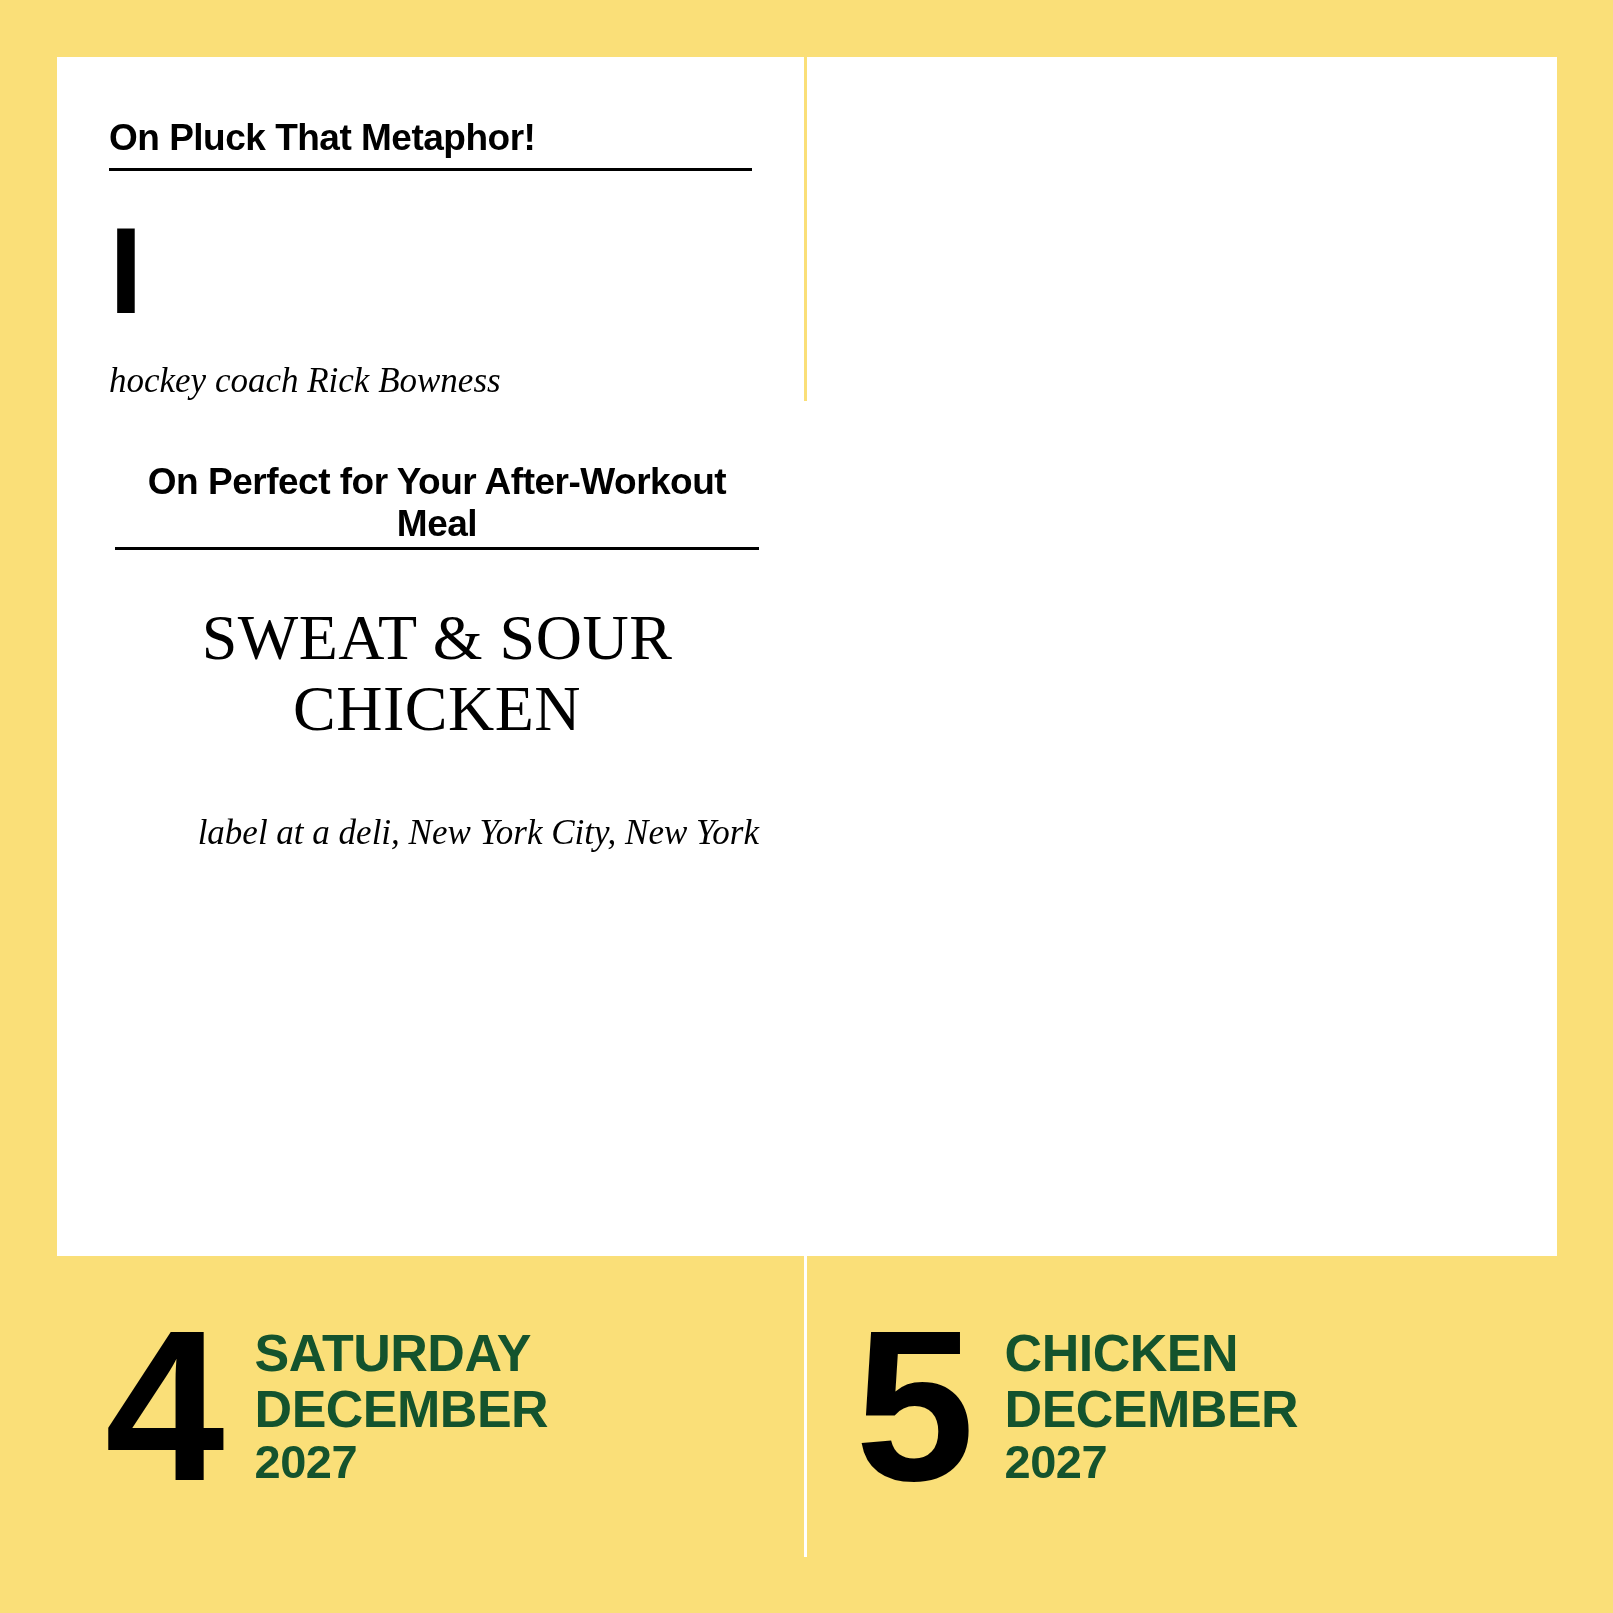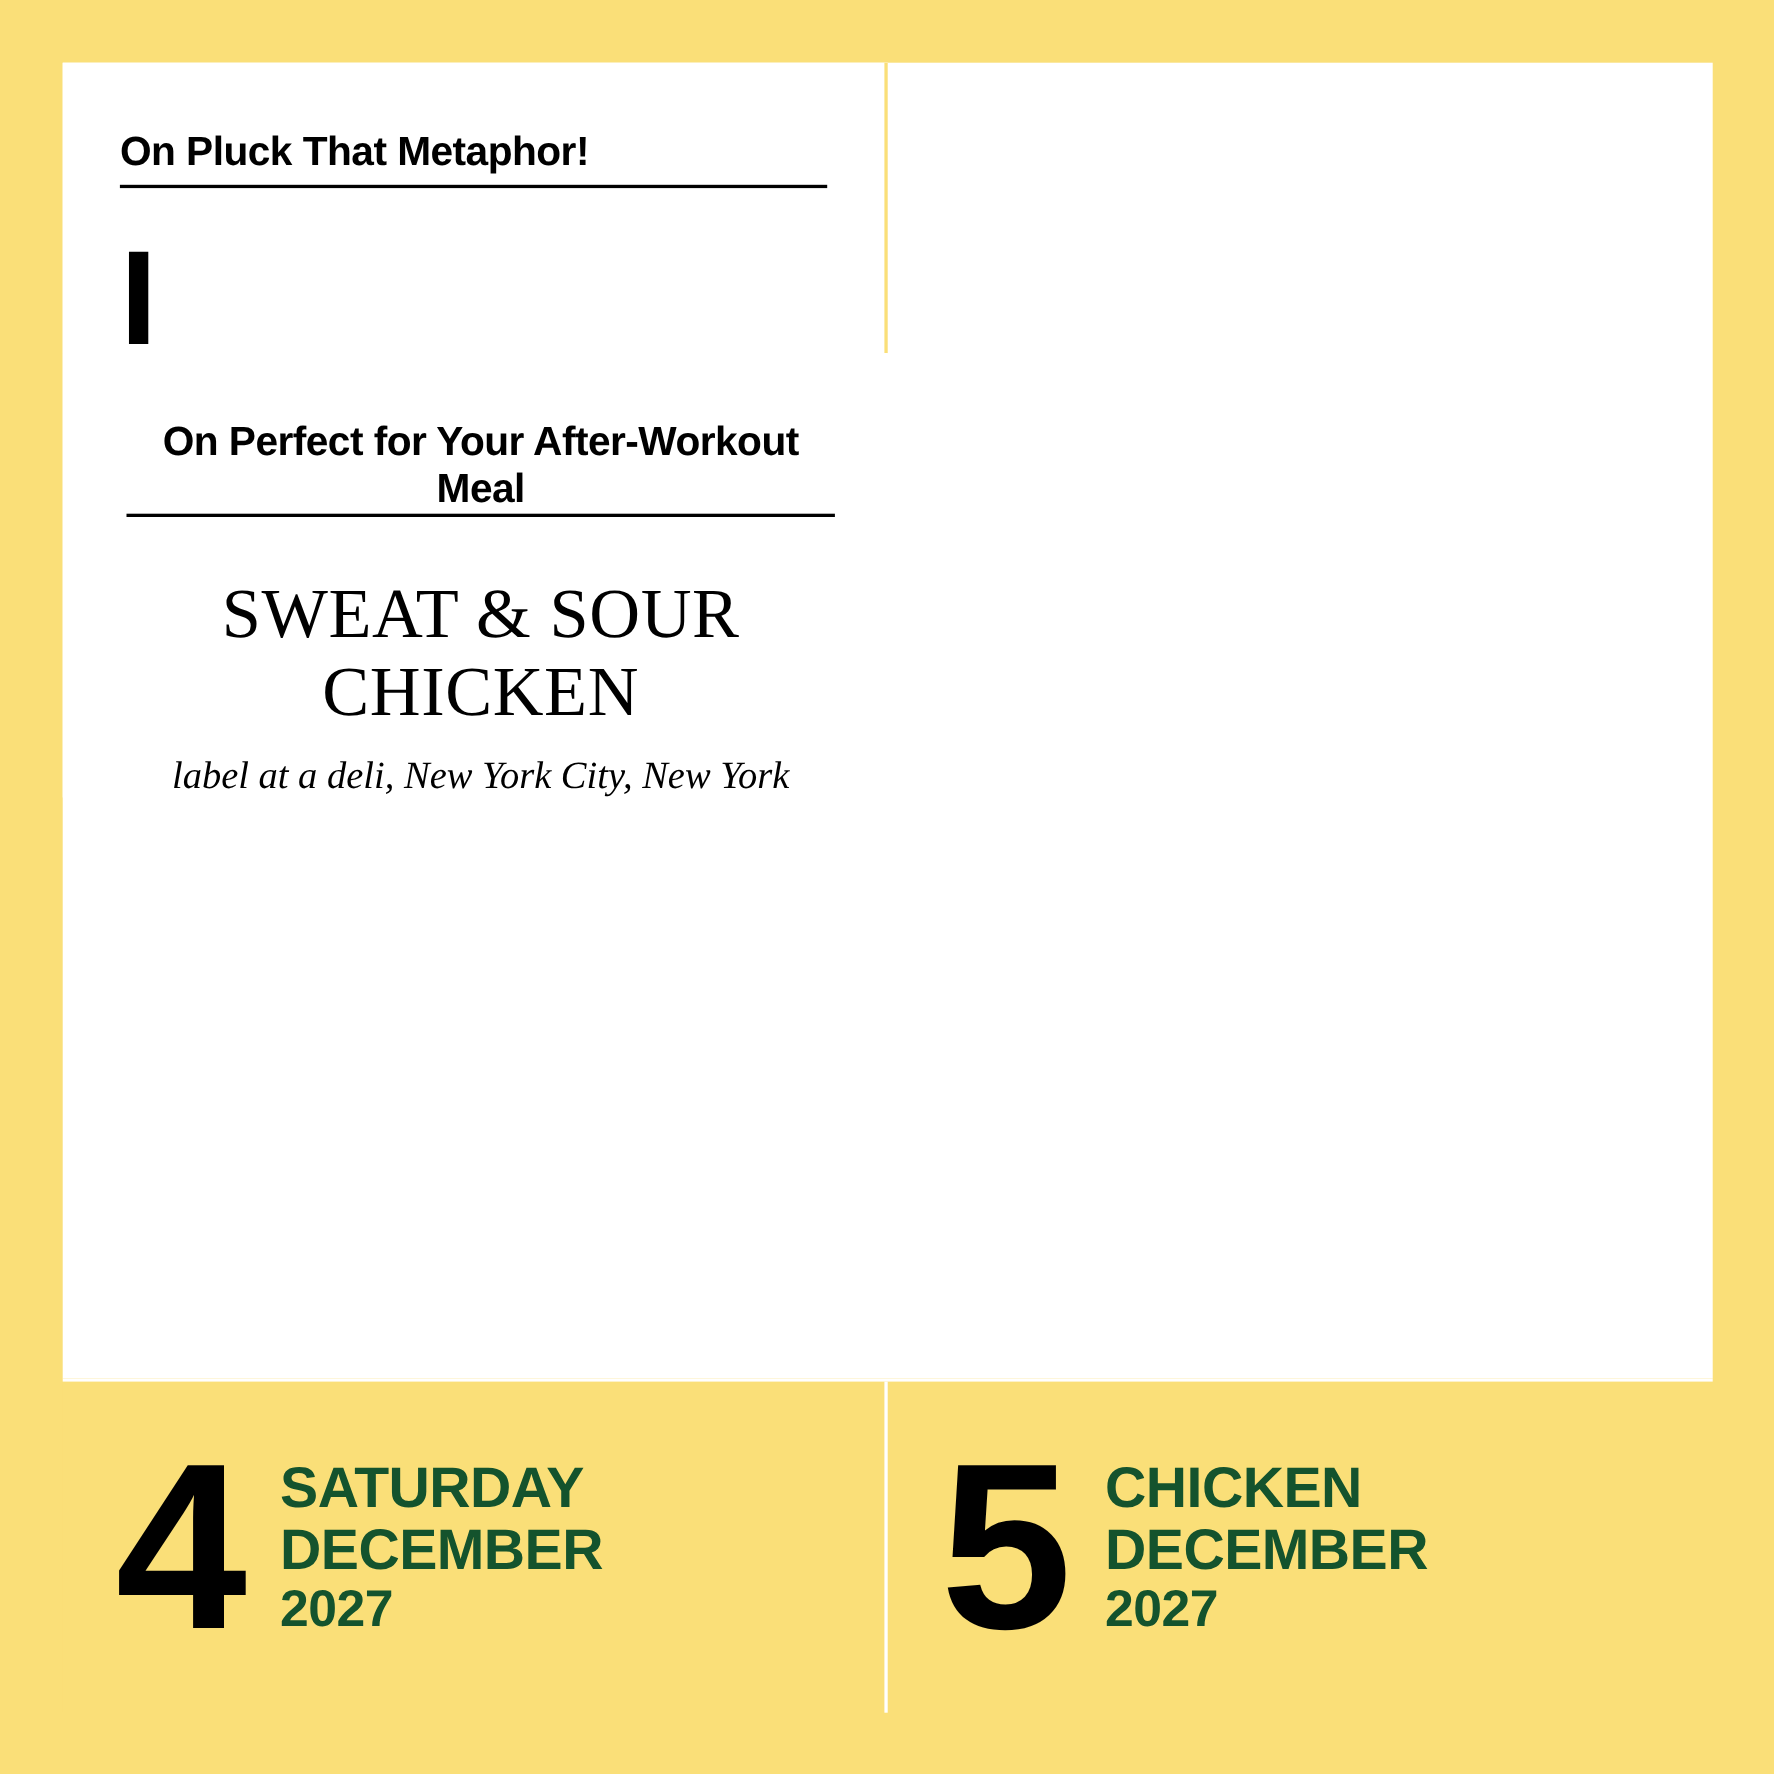--- a/index.html
+++ b/index.html
@@ -103,22 +103,22 @@
 
   .attribution {
     font-family: "Liberation Serif", serif;
     font-style: italic;
     font-size: 35px;
     color: #000;
     margin-top: 40px;
   }
 
   .attribution-center {
-    text-align: center;
-    margin-top: 20px;
+    text-align: right;
+    margin-top: 68px;
   }
 
   .clear { clear: both; }
 
   .dates {
     display: flex;
     flex-direction: row;
     height: 302px;
     background: #fadf78;
     border-top: 3px solid #ffffff;
@@ -167,20 +167,21 @@
 
   <div class="panels">
 
     <div class="panel panel-left">
       <div class="panel-inner">
         <div class="kicker kicker-left">On Pluck That Metaphor!</div>
         <div class="quote-wrap">
           <div class="quote"><span class="dropcap">I</span></div>
           <div class="clear"></div>
         </div>
+        <div class="attribution">hockey coach Rick Bowness</div>
       </div>
     </div>
 
     <div class="panel panel-right">
       <div class="panel-inner panel-inner-right">
         <div class="kicker">On Perfect for Your After-Workout Meal</div>
         <div class="quote-center">SWEAT &amp; SOUR CHICKEN</div>
         <div class="attribution attribution-center">label at a deli, New York City, New York</div>
       </div>
     </div>

